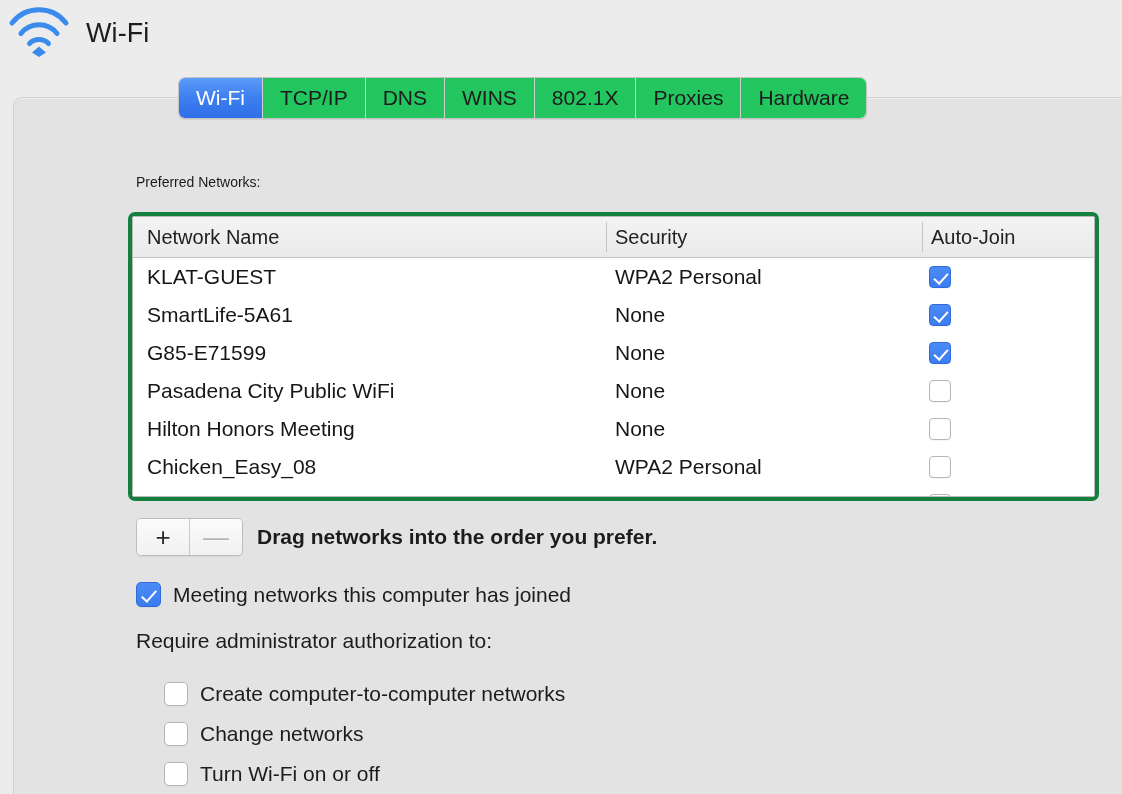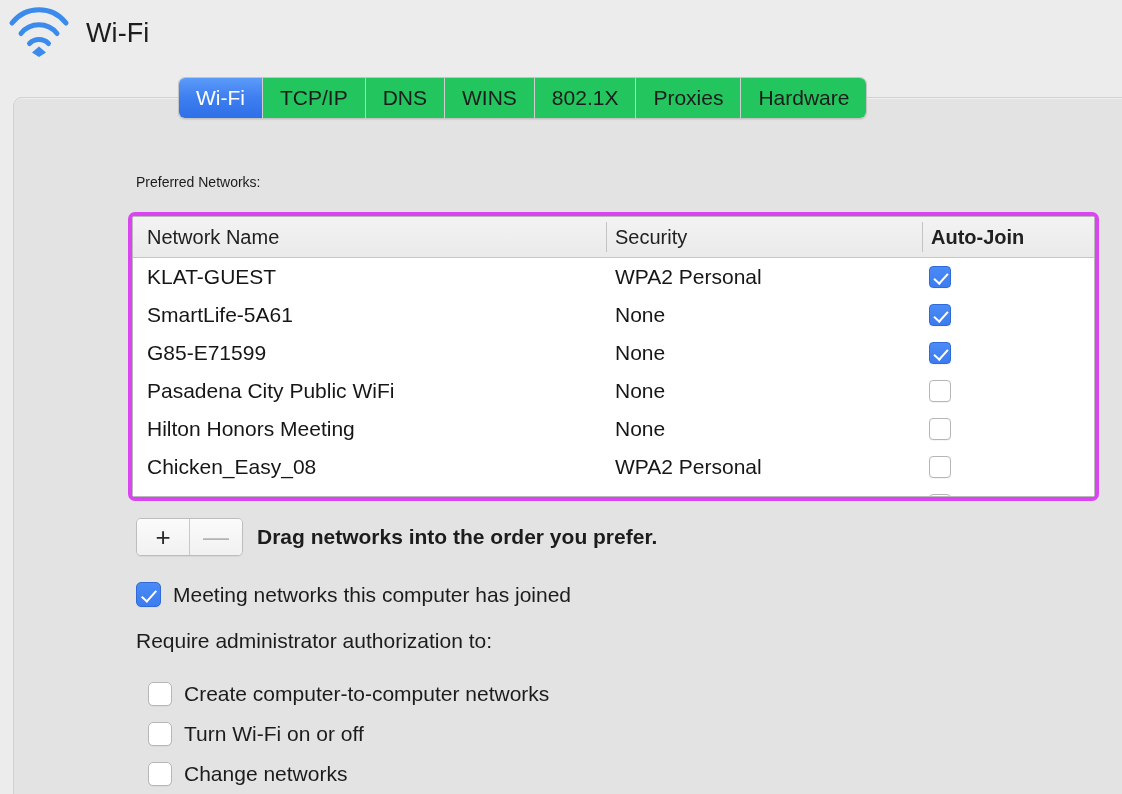--- a/index.html
+++ b/index.html
@@ -89,21 +89,21 @@
     color: #1c1c1c;
     text-align: center;
   }
 
   
   #table-focus {
     position: absolute;
     left: 128px; top: 212px;
     width: 971px;
     height: 289px;
-    border: 4px solid #d946ef;
+    border: 4px solid #15803d;
     border-radius: 7px;
     box-sizing: border-box;
     overflow: hidden;
     background: #14532d;
   }
   #table-inner {
     position: absolute;
     left: 0; top: 0;
     right: 0; bottom: 0;
     border: 1px solid #b9b9b9;
@@ -237,21 +237,21 @@
     white-space: nowrap;
   }
   #require-label {
     position: absolute;
     left: 136px; top: 629px;
     font-size: 21px;
     color: #1c1c1c;
   }
   #sub-options {
     position: absolute;
-    left: 148px; top: 674px;
+    left: 164px; top: 674px;
   }
   .sub-row {
     display: flex;
     align-items: center;
     height: 40px;
   }
   .sub-row .cb { width: 24px; height: 24px; border-radius: 5px; }
   .sub-label {
     font-size: 21px;
     color: #1c1c1c;
@@ -289,21 +289,21 @@
 <div id="pref-label">Preferred Networks:</div>
 
 <div id="table-focus">
   <div id="table-inner">
 
     <div id="thead">
       <div class="th" style="left:14px;">Network Name</div>
       <div class="th-divider" style="left:473px;"></div>
       <div class="th" style="left:482px;">Security</div>
       <div class="th-divider" style="left:789px;"></div>
-      <div class="th" style="left:798px;font-weight:bold;">Auto-Join</div>
+      <div class="th" style="left:798px;">Auto-Join</div>
     </div>
 
     <div class="row">
       <div class="cell-name">KLAT-GUEST</div>
       <div class="cell-sec">WPA2 Personal</div>
       <div class="cell-join"><span class="cb checked"></span></div>
     </div>
     <div class="row">
       <div class="cell-name">SmartLife-5A61</div>
       <div class="cell-sec">None</div>
@@ -349,19 +349,19 @@
 
 <div id="require-label">Require administrator authorization to:</div>
 
 <div id="sub-options">
   <div class="sub-row">
     <span class="cb"></span>
     <span class="sub-label">Create computer-to-computer networks</span>
   </div>
   <div class="sub-row">
     <span class="cb"></span>
-    <span class="sub-label">Turn Wi-Fi on or off</span>
+    <span class="sub-label">Change networks</span>
   </div>
   <div class="sub-row">
     <span class="cb"></span>
-    <span class="sub-label">Change networks</span>
+    <span class="sub-label">Turn Wi-Fi on or off</span>
   </div>
 </div>
 
 </body></html>

